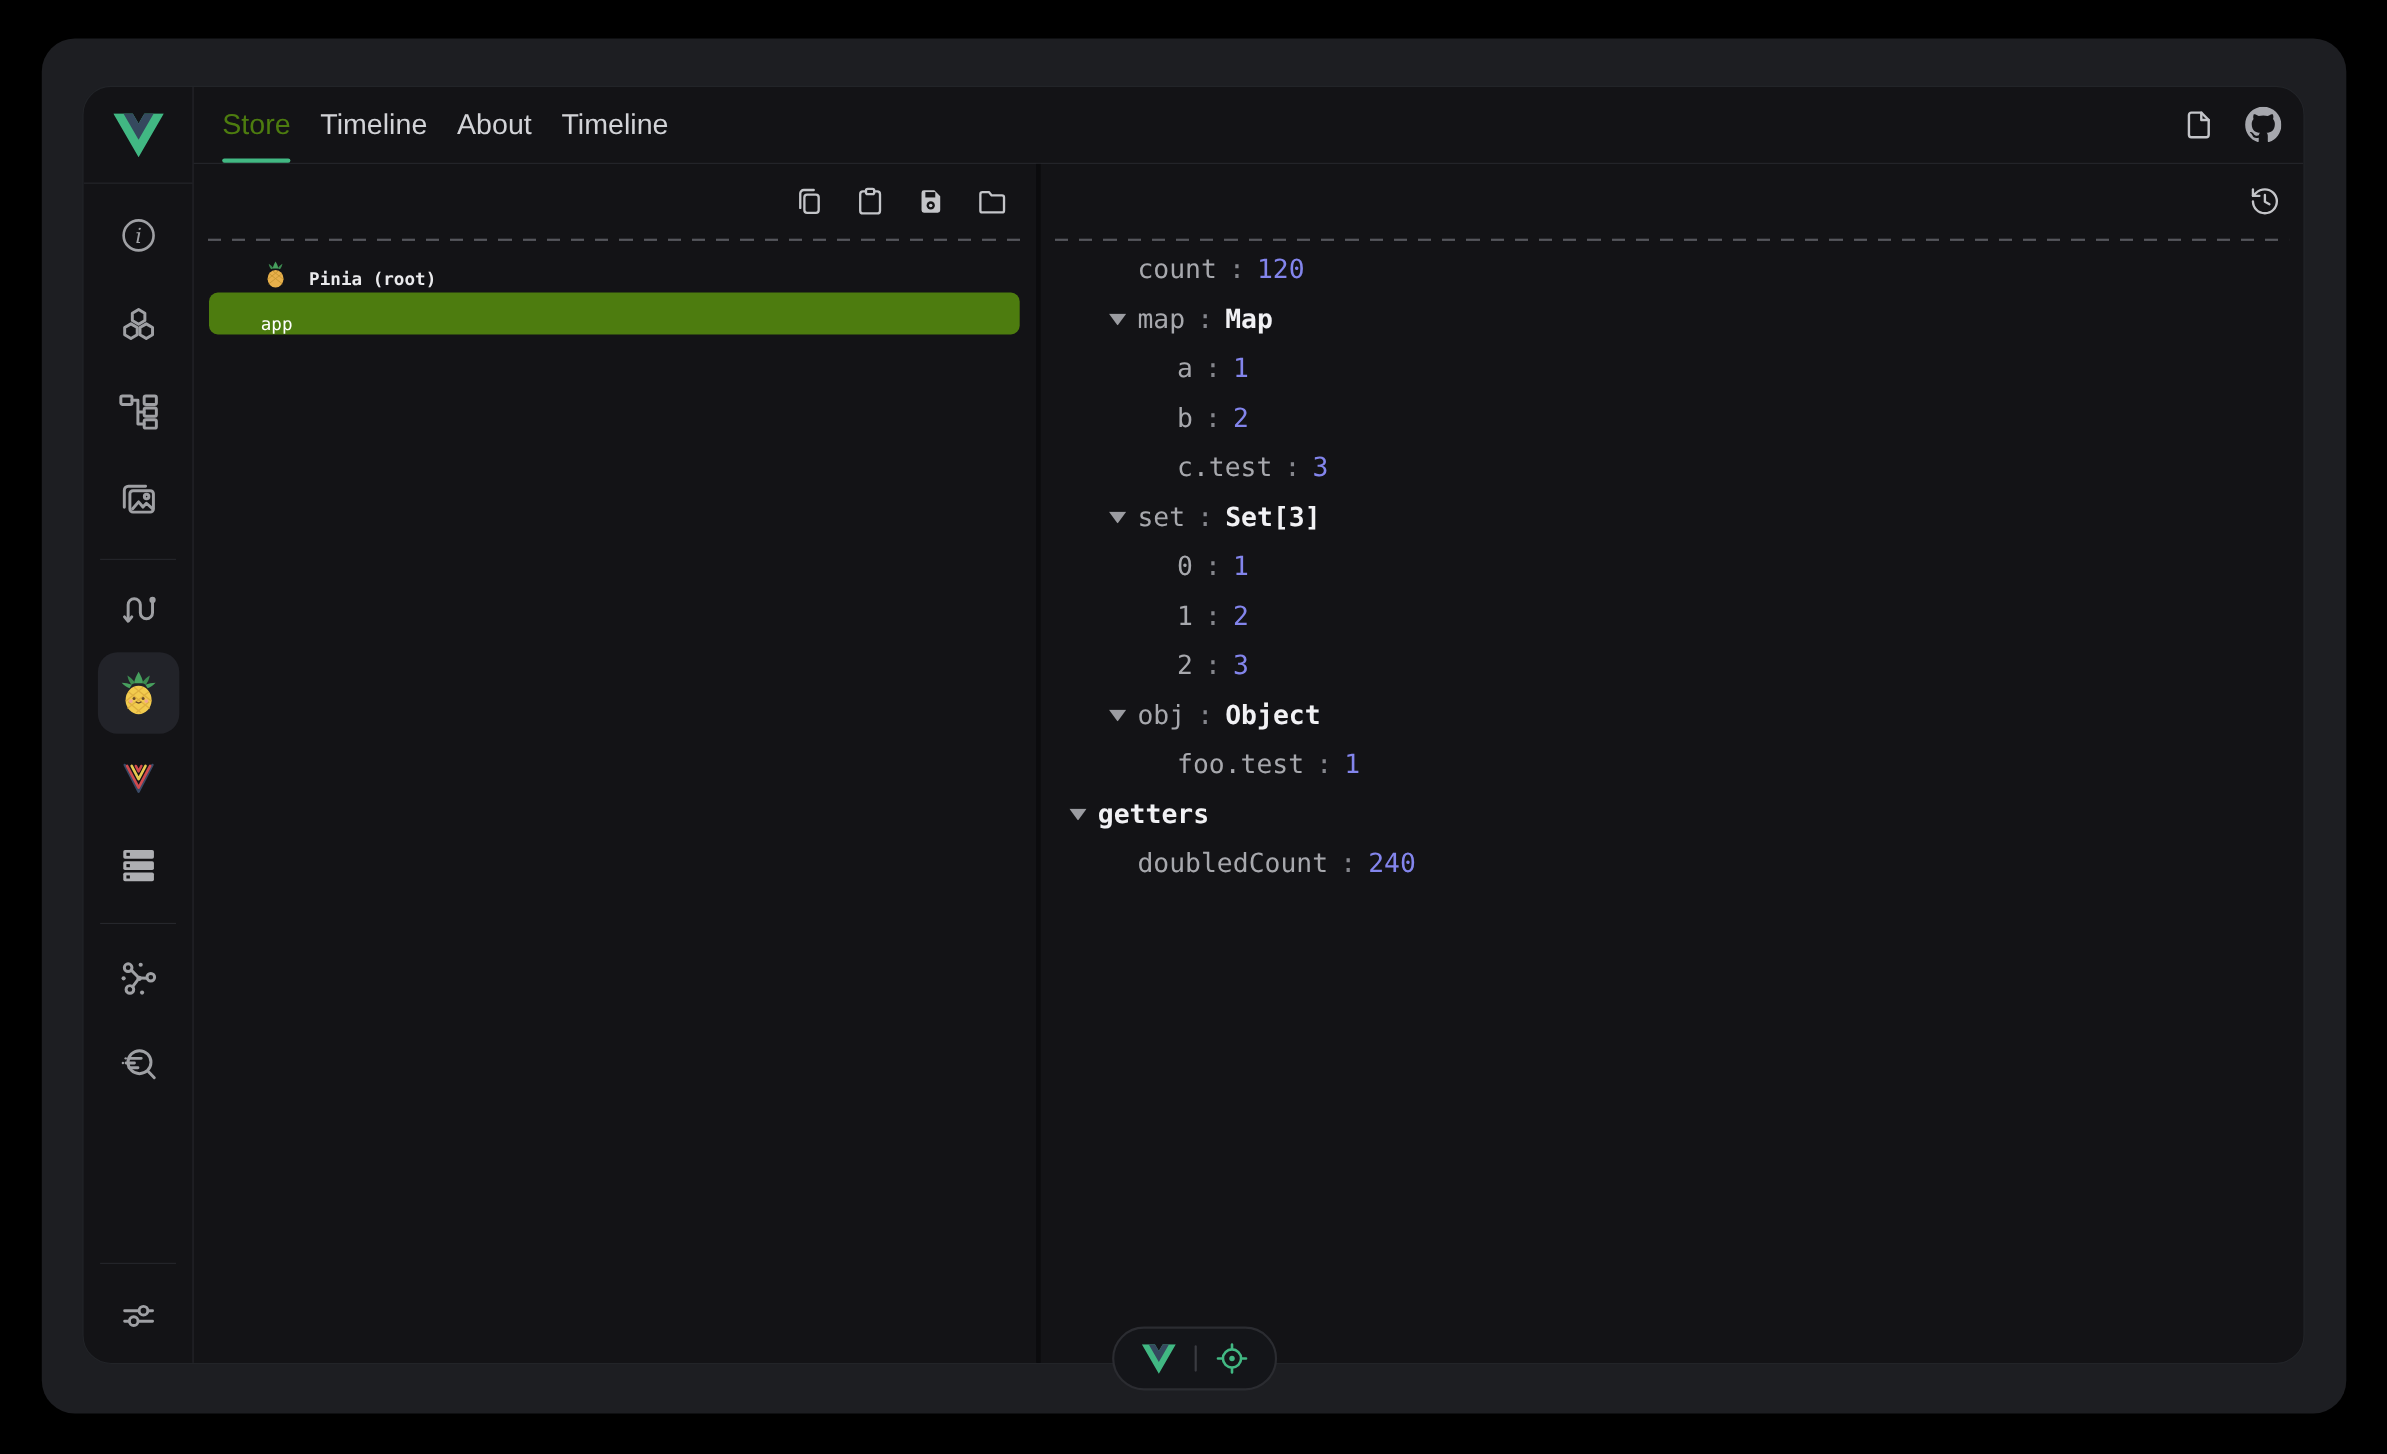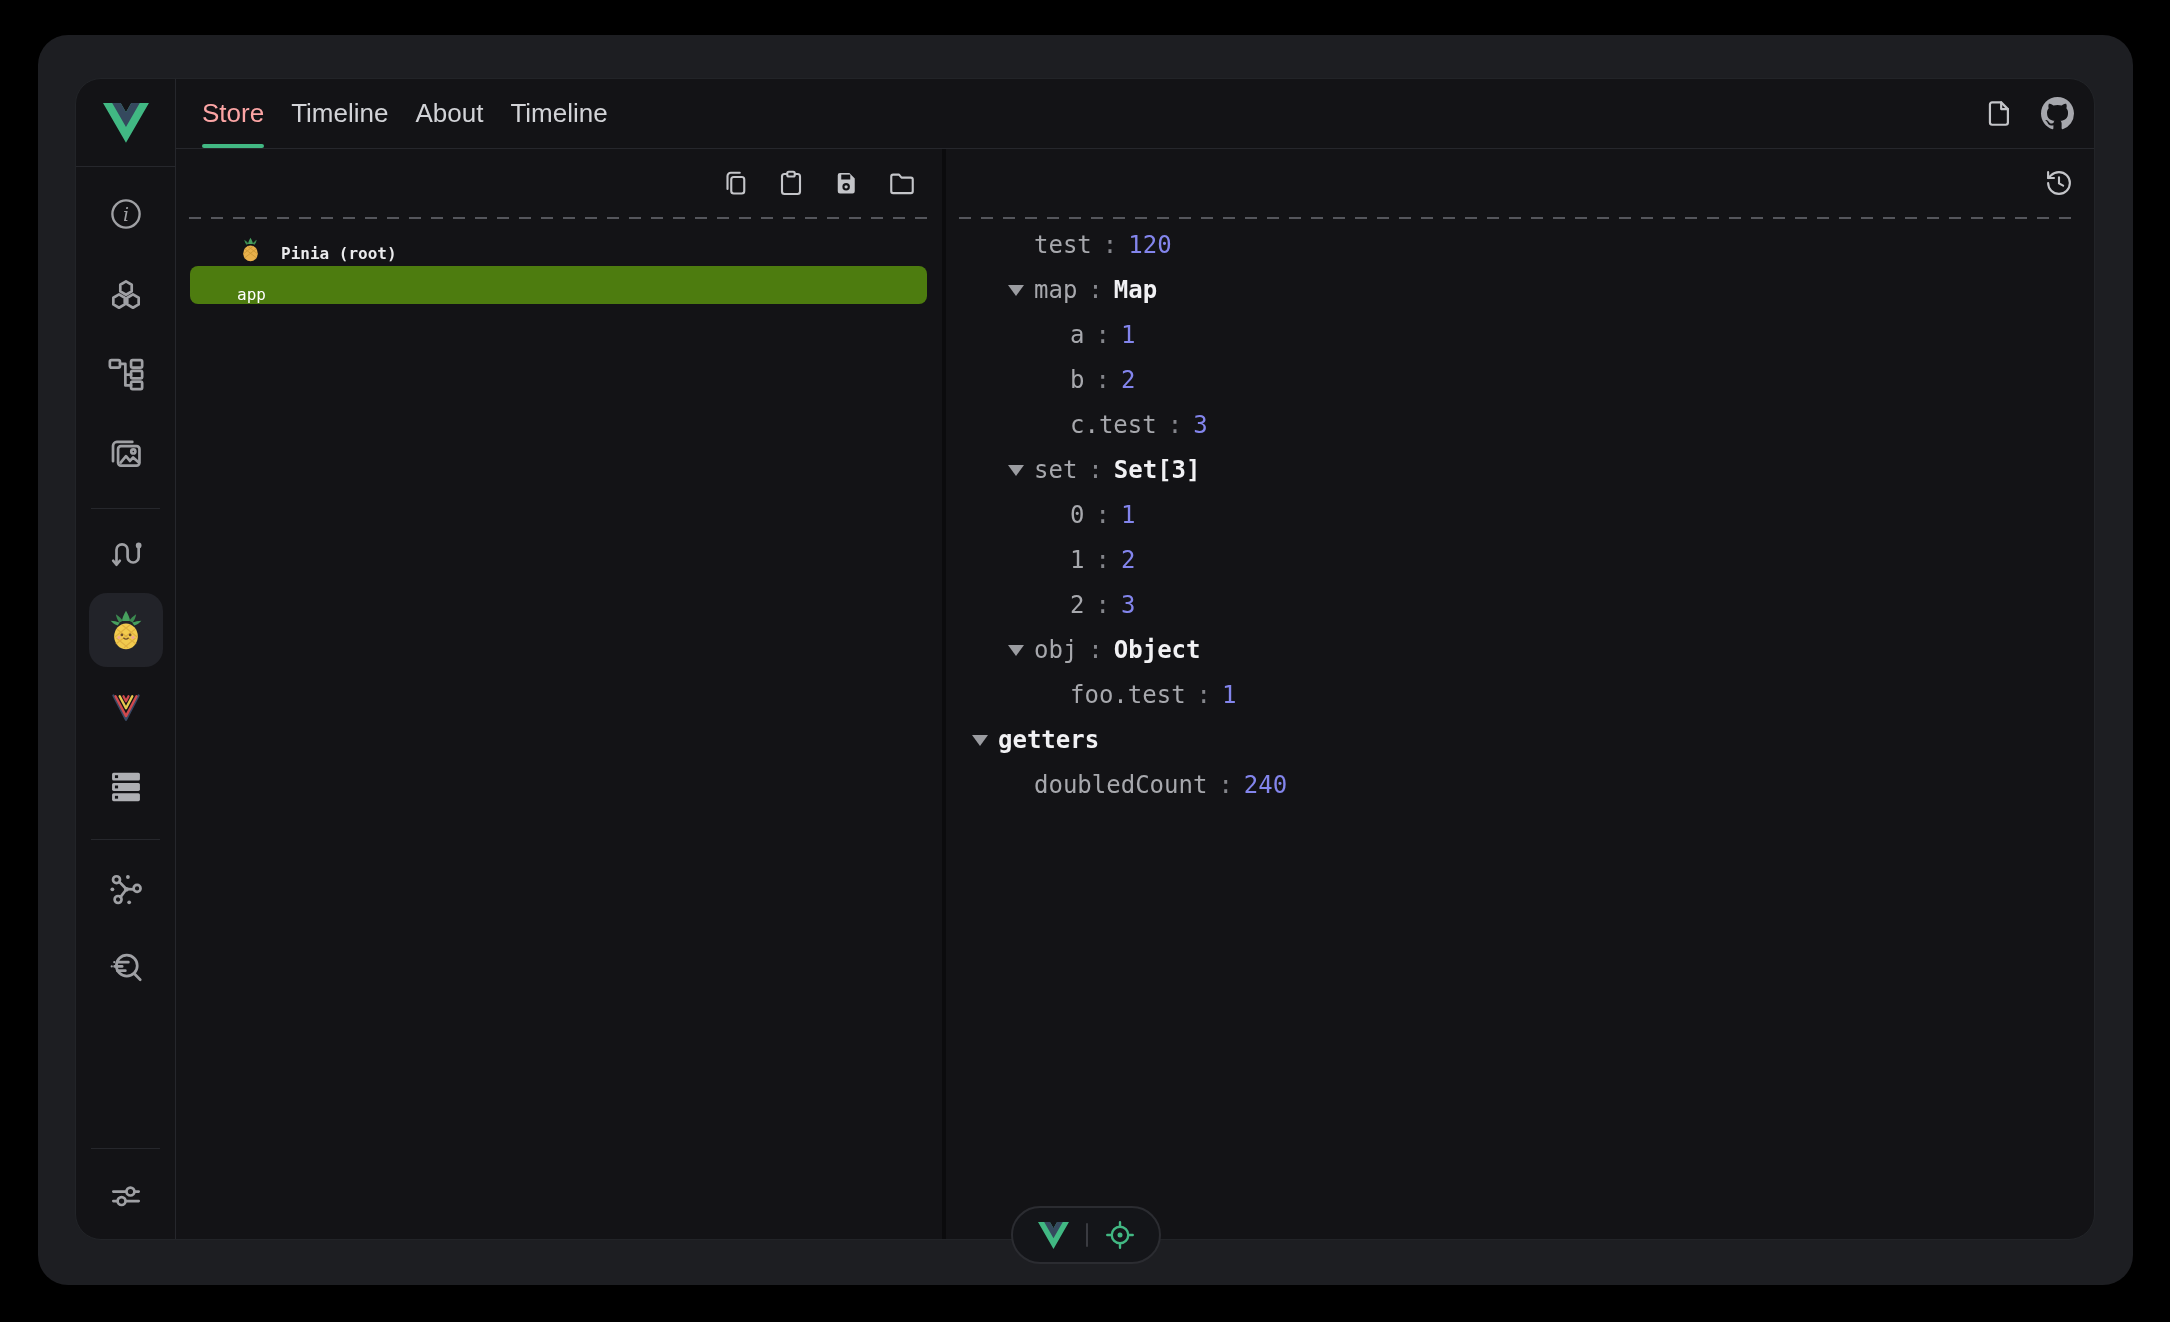--- a/index.html
+++ b/index.html
@@ -23,21 +23,21 @@
   .side-divider { position:absolute; left:15px; right:15px; height:1px; background:#26272c; }
   .icon-stroke { stroke:#9fa0a4; fill:none; stroke-width:1.7; stroke-linecap:round; stroke-linejoin:round; }
 
   
   .main { flex:1; display:flex; flex-direction:column; min-width:0; }
   .header { height:70px; flex:none; border-bottom:1px solid #26272c;
             display:flex; align-items:stretch; padding:0 20px 0 26px; }
   .tabs { display:flex; gap:27px; }
   .tab { display:flex; align-items:center; font-size:26px; color:#d2d3d7;
          position:relative; cursor:pointer; }
-  .tab.active { color:#fca5a5; }
+  .tab.active { color:#4d7c0f; }
   .tab.active::after { content:""; position:absolute; left:0; right:0; bottom:0;
                        height:4px; background:#42b883; border-radius:2px; }
   .header-right { margin-left:auto; display:flex; align-items:center; gap:26px; }
   .hbtn { display:flex; align-items:center; justify-content:center; cursor:pointer; }
 
   .content { flex:1; display:flex; min-height:0; }
   .left-panel { width:766px; flex:none; display:flex; flex-direction:column; }
   .vdivider { width:4px; flex:none; background:#0b0b0d; }
   .right-panel { flex:1; min-width:0; display:flex; flex-direction:column; }
 
@@ -297,21 +297,21 @@
                 <path d="M3.3 3.3 v4.7 h4.7"></path>
                 <path d="M12 7.4 v4.9 l3.3 1.8"></path>
               </svg>
             </div>
           </div>
           <div class="dash"></div>
 
           <div class="state-tree">
               <div class="srow" style="padding-left: 62px;">
                 <span class="arrow ghost"></span>
-                <span class="skey">test</span>
+                <span class="skey">count</span>
                 <span class="colon">:</span>
                 <span class="svalue">120</span>
               </div>
               <div class="srow" style="padding-left: 62px;">
                 <span class="arrow"></span>
                 <span class="skey">map</span>
                 <span class="colon">:</span>
                 <span class="stype">Map</span>
               </div>
               <div class="srow" style="padding-left: 98px;">

